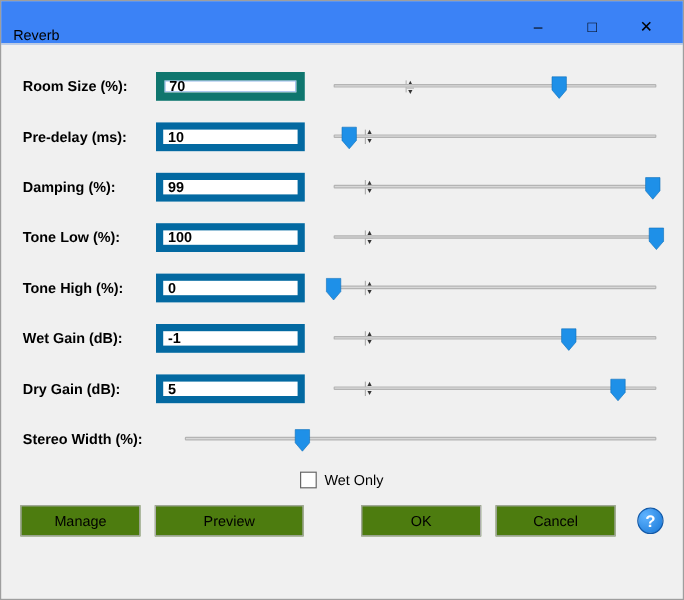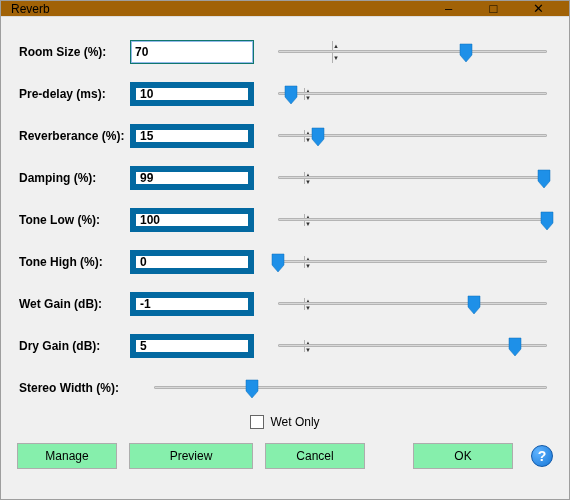--- a/index.html
+++ b/index.html
@@ -11,25 +11,25 @@
     color: #000;
   }
   .window {
     width: 570px;
     height: 500px;
     background: #f0f0f0;
     border: 1px solid #9e9e9e;
     position: relative;
   }
   .titlebar {
-    height: 16px;
-    background: #a16207;
+    height: 36px;
+    background: #3b82f6;
     border-bottom: 1px solid #ddd;
     display: flex;
-    align-items: center;
+    align-items: flex-end;
     padding: 0 8px 0 10px;
   }
   .titlebar .title {
     flex: 1;
     font-size: 12px;
   }
   .winbtn {
     width: 45px;
     height: 28px;
     display: flex;
@@ -54,21 +54,21 @@
   }
   .spinbox {
     width: 124px;
     height: 24px;
     border: 6px solid #0369a1;
     background: #fff;
     display: flex;
     align-items: stretch;
   }
   .spinbox.focused {
-    border: 1px solid #0f766e;
+    border: 7px solid #0f766e;
     box-shadow: inset 0 0 0 1px rgba(77,139,222,0.6);
     gap: 33px;
   }
   .spinbox-input {
     flex: 1;
     border: none;
     outline: none;
     font: inherit;
     padding: 0 4px;
     background: transparent;
@@ -137,21 +137,21 @@
   }
   .button-row {
     display: flex;
     align-items: center;
     gap: 12px;
     margin-top: 8px;
     padding: 0 2px;
   }
   .btn {
     height: 26px;
-    background: #86efac;
+    background: #4d7c0f;
     border: 1px solid #adadad;
     font: inherit;
     cursor: default;
     padding: 0;
   }
   .btn.manage { width: 100px; }
   .btn.preview { width: 124px; }
   .btn.ok { width: 100px; margin-left: auto; }
   .btn.cancel { width: 100px; }
   .help {
@@ -218,40 +218,20 @@
               <div class="slider-track"></div>
               <div class="slider-thumb" style="left: 5%;">
                 <svg width="14" height="20" viewBox="0 0 14 20">
                   <path d="M1 1 H13 V12 L7 19 L1 12 Z" fill="#1e90e8" stroke="#0d6fb8" stroke-width="0.5"></path>
                 </svg>
               </div>
             </div>
           </div>
         </div>
         <div class="param-row">
-          <div class="param-label">Reverberance (%):</div>
-          <div class="spinbox">
-            <input class="spinbox-input" value="15" style="">
-            <div class="spin-buttons">
-              <div class="spin-up">▲</div>
-              <div class="spin-down">▼</div>
-            </div>
-          </div>
-          <div class="slider-cell">
-            <div class="slider">
-              <div class="slider-track"></div>
-              <div class="slider-thumb" style="left: 15%;">
-                <svg width="14" height="20" viewBox="0 0 14 20">
-                  <path d="M1 1 H13 V12 L7 19 L1 12 Z" fill="#1e90e8" stroke="#0d6fb8" stroke-width="0.5"></path>
-                </svg>
-              </div>
-            </div>
-          </div>
-        </div>
-        <div class="param-row">
           <div class="param-label">Damping (%):</div>
           <div class="spinbox">
             <input class="spinbox-input" value="99" style="">
             <div class="spin-buttons">
               <div class="spin-up">▲</div>
               <div class="spin-down">▼</div>
             </div>
           </div>
           <div class="slider-cell">
             <div class="slider">
@@ -360,19 +340,19 @@
       </div>
 
     <div class="wetonly-row">
       <span class="checkbox"></span>
       <span>Wet Only</span>
     </div>
 
     <div class="button-row">
       <button class="btn manage">Manage</button>
       <button class="btn preview">Preview</button>
+      <button class="btn ok">OK</button>
       <button class="btn cancel">Cancel</button>
-      <button class="btn ok">OK</button>
       <div class="help">?</div>
     </div>
 
   </div>
 </div>
 
 </body></html>

